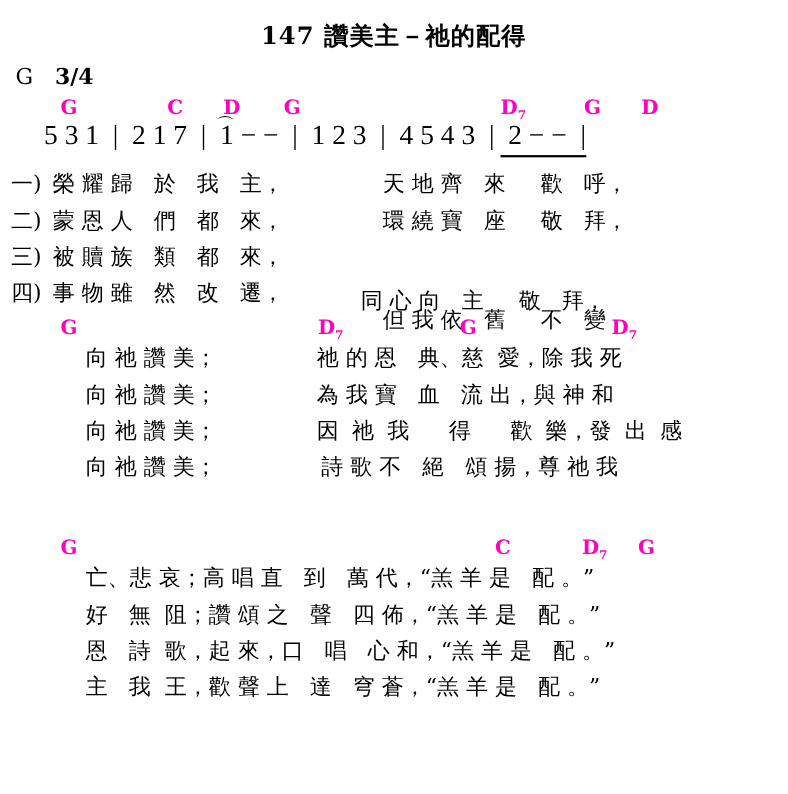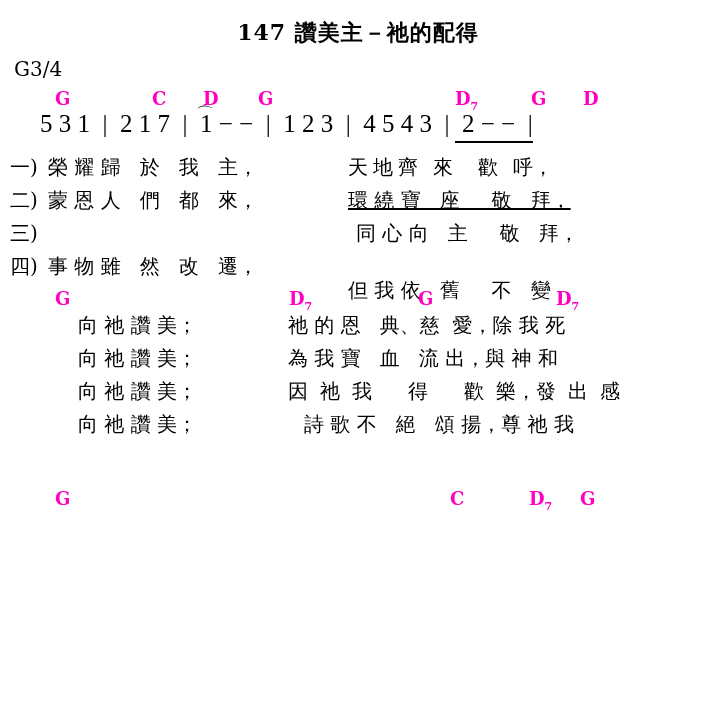--- a/index.html
+++ b/index.html
@@ -34,20 +34,22 @@
   }
   
   .keyline {
     position: absolute;
     top: 57px;
     left: 14px;
     font-size: 20px;
     font-family: "DejaVu Serif", serif;
   }
   .keyline .meter {
+    margin-left: 20px;
+    font-weight: bold;
   }
   
   .system {
     position: absolute;
     left: 0;
     width: 716px;
   }
   .sys1 { top: 88px; }
   .sys2 { top: 288px; }
   .sys3 { top: 488px; }
@@ -152,30 +154,31 @@
     <div class="notationrow">
       <span class="slur" style="left:196px; top:-8px;">⌒</span>
       <span class="notation">5 3 1  |  2 1 7  |  1 − −  |  1 2 3  |  4 5 4 3  |  2 − −  |</span>
 
       <div class="underline" style="left:455px; top:31px; width:78px;"></div>
     </div>
     <div class="lyrics">
       <div class="lyricline">
         <span class="num">一)</span>
         <span class="text">榮 耀 歸   於   我   主，</span>
-        <span class="text2" style="left:348px;font-family:Liberation Serif, serif;">天 地 齊   來     歡   呼，</span>
+        <span class="text2" style="left:348px;">天 地 齊   來     歡   呼，</span>
       </div>
       <div class="lyricline">
         <span class="num">二)</span>
         <span class="text">蒙 恩 人   們   都   來，</span>
-        <span class="text2" style="left:348px;text-decoration:underline;">環 繞 寶   座     敬   拜，</span>
+        <span class="text2" style="left:348px;">環 繞 寶   座     敬   拜，</span>
       </div>
       <div class="lyricline">
         <span class="num">三)</span>
-        <span class="text2" style="left:356px;">同 心 向   主     敬   拜，</span>
+        <span class="text">被 贖 族   類   都   來，</span>
+        <span class="text2" style="left:328px;margin-top:40px;">同 心 向   主     敬   拜，</span>
       </div>
       <div class="lyricline">
         <span class="num">四)</span>
         <span class="text">事 物 雖   然   改   遷，</span>
         <span class="text2" style="left:348px;margin-top:24px;">但 我 依   舊     不   變，</span>
       </div>
     </div>
   </div>
 
   <div class="system sys2">
@@ -193,27 +196,41 @@
       <div class="lyricline">
         <span class="text" style="left:78px;">向 祂 讚 美；</span>
         <span class="text2" style="left:288px;">為 我 寶   血   流 出，與 神 和</span>
       </div>
       <div class="lyricline">
         <span class="text" style="left:78px;">向 祂 讚 美；</span>
         <span class="text2" style="left:288px;font-family:Liberation Mono, monospace;">因 祂 我   得   歡 樂，發 出 感</span>
       </div>
       <div class="lyricline">
         <span class="text" style="left:78px;">向 祂 讚 美；</span>
-        <span class="text2" style="left:304px;">詩 歌 不   絕   頌 揚，尊 祂 我</span>
+        <span class="text2" style="left:292px;">詩 歌 不   絕   頌 揚，尊 祂 我</span>
       </div>
     </div>
   </div>
 
   <div class="system sys3">
     <div class="chordrow">
       <span class="chord" style="left:55px;">G</span>
       <span class="chord" style="left:450px;">C</span>
       <span class="chord" style="left:529px;"><span>D</span><sub>7</sub></span>
       <span class="chord" style="left:580px;">G</span>
     </div>
+    <div class="lyrics">
+      <div class="lyricline">
+        <span class="text" style="left:78px;">亡、悲 哀；高 唱 直   到   萬 代，“羔 羊 是   配 。”</span>
+      </div>
+      <div class="lyricline">
+        <span class="text" style="left:78px;">好   無  阻；讚 頌 之   聲   四 佈，“羔 羊 是   配 。”</span>
+      </div>
+      <div class="lyricline">
+        <span class="text" style="left:78px;">恩   詩  歌，起 來，口   唱   心 和，“羔 羊 是   配 。”</span>
+      </div>
+      <div class="lyricline">
+        <span class="text" style="left:78px;">主   我  王，歡 聲 上   達   穹 蒼，“羔 羊 是   配 。”</span>
+      </div>
+    </div>
   </div>
 
 </div>
 
 </body></html>

